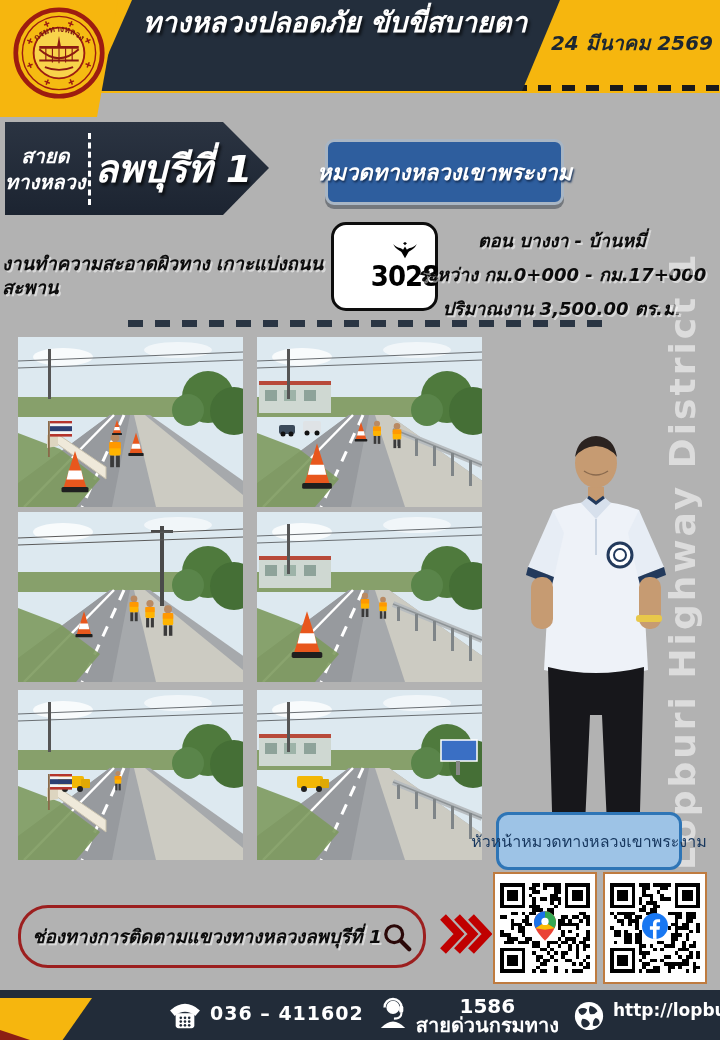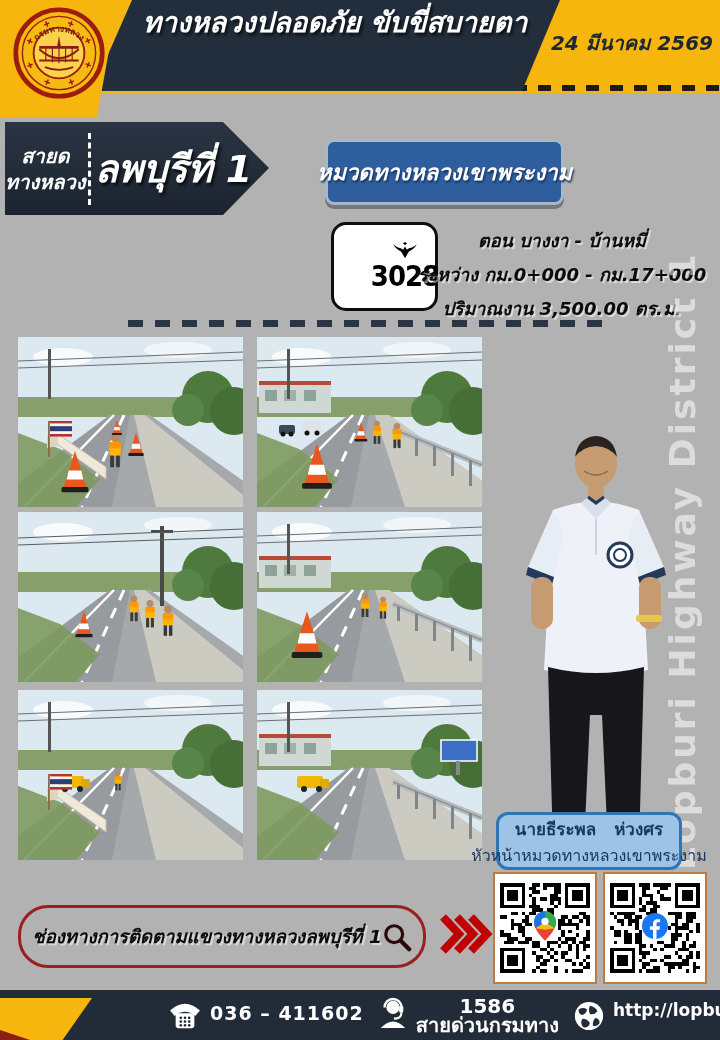--- a/index.html
+++ b/index.html
@@ -133,20 +133,21 @@
   <div class="abs district-banner">
     <div class="org-block">
       <div>สายด</div>
       <div>ทางหลวง</div>
     </div>
     <div class="org-divider"></div>
     <div class="district-name">ลพบุรีที่ 1</div>
   </div>
   <div class="abs section-btn">หมวดทางหลวงเขาพระงาม</div>
 
+  <div class="abs work-desc">งานทำความสะอาดผิวทาง เกาะแบ่งถนน สะพาน</div>
   <div class="abs route-shield">
     <svg width="28" height="17" viewBox="0 0 40 26">
       <path d="M2 3 C8 10 14 8 17 12 L20 7 L23 12 C26 8 32 10 38 3 C34 12 28 12 25 16 L20 25 L15 16 C12 12 6 12 2 3 Z M17 2 L20 5 L23 2 L20 0 Z" fill="#000"></path>
     </svg>
     <div class="route-num">3028</div>
   </div>
   <div class="abs work-info">
     <div>ตอน บางงา - บ้านหมี่</div>
     <div>ระหว่าง กม.0+000 - กม.17+000</div>
     <div>ปริมาณงาน 3,500.00 ตร.ม.</div>
@@ -484,21 +485,20 @@
       <path d="M90 82 L98 88 L106 82" stroke="#233a5c" stroke-width="3" fill="none"></path>
       <line x1="98" y1="104" x2="98" y2="140" stroke="#c9d4e2" stroke-width="2"></line>
       <circle cx="122" cy="140" r="12" fill="#fff" stroke="#233a5c" stroke-width="3"></circle>
       <circle cx="122" cy="140" r="6" fill="none" stroke="#233a5c" stroke-width="2"></circle>
       <path d="M50 252 Q98 264 146 252 L141 432 L110 432 L104 300 L92 300 L86 432 L55 432 Z" fill="#17171b"></path>
       <rect x="52" y="428" width="36" height="10" rx="4" fill="#0c0c0e"></rect>
       <rect x="108" y="428" width="36" height="10" rx="4" fill="#0c0c0e"></rect>
     </svg>
   </div>
   <div class="abs name-badge">
-    <div class="nm">นายธีระพล ห่วงศร</div>
     <div class="po">หัวหน้าหมวดทางหลวงเขาพระงาม</div>
   </div>
 
   <div class="abs follow-pill">
     <span class="lbl">ช่องทางการติดตามแขวงทางหลวงลพบุรีที่ 1</span>
     <svg width="30" height="30" viewBox="0 0 32 32">
       <circle cx="13" cy="13" r="9" stroke="#2a0808" stroke-width="3.4" fill="none"></circle>
       <line x1="20" y1="20" x2="29" y2="29" stroke="#2a0808" stroke-width="4.5" stroke-linecap="round"></line>
     </svg>
   </div>

